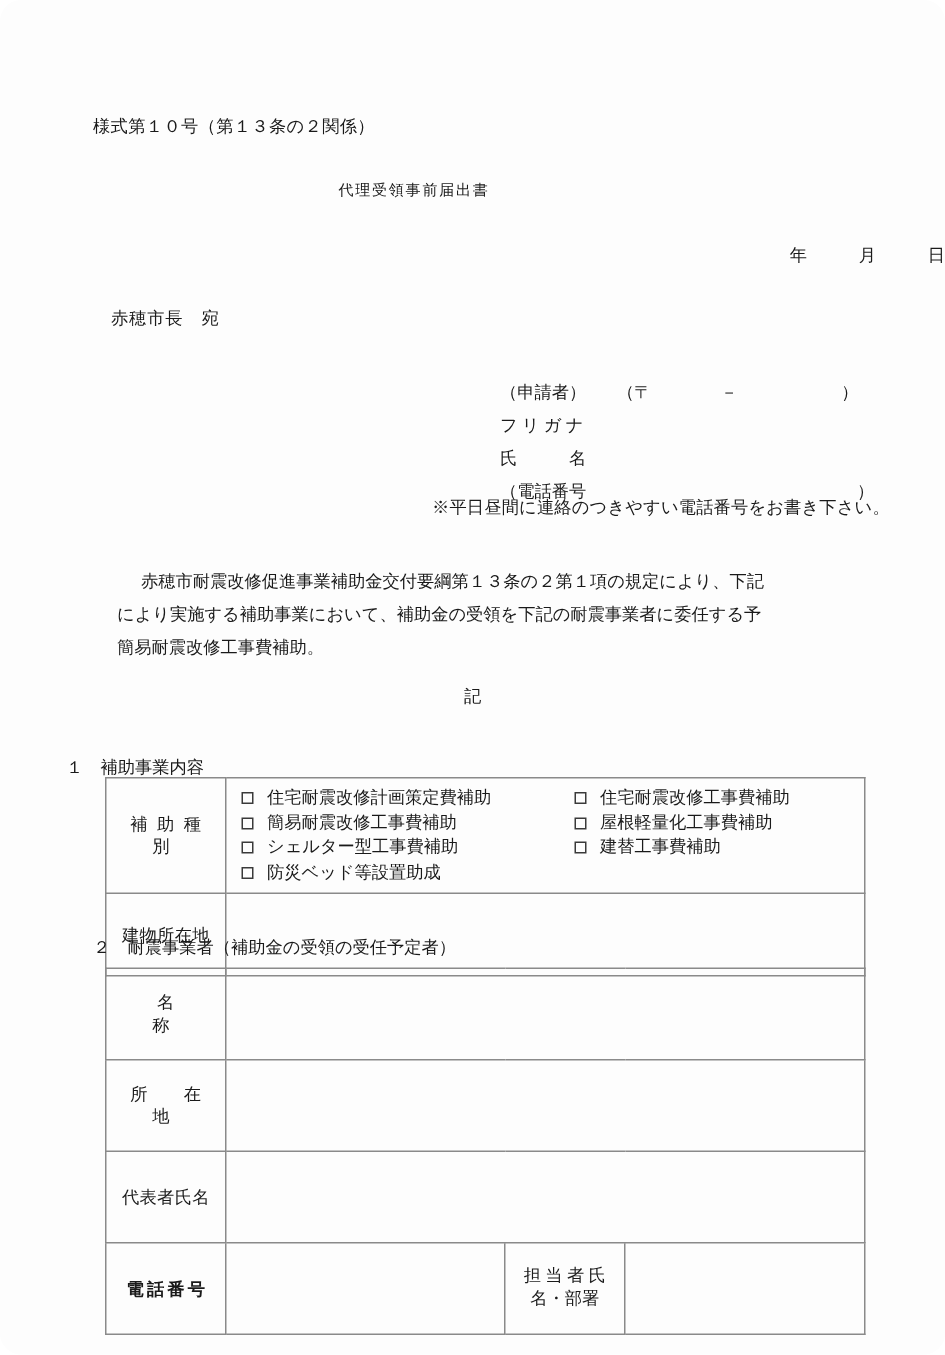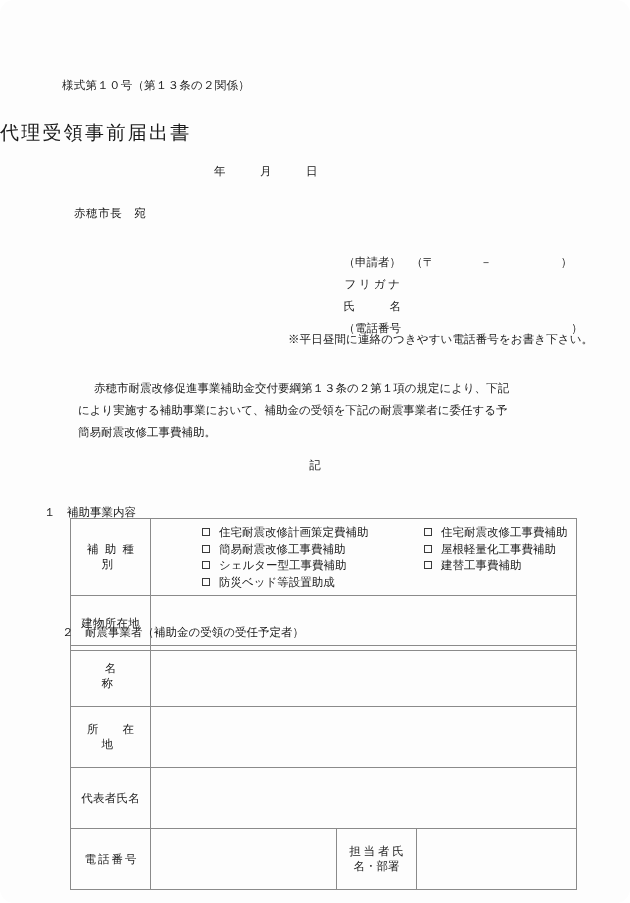--- a/index.html
+++ b/index.html
@@ -29,29 +29,29 @@
 
   
   .form-no {
     left: 62px; top: 80px;
     font-size: 11.5px;
     letter-spacing: 0.02em;
   }
   .doc-title {
     left: 0; top: 123px;
     width: 552px;
-    text-align: left;
-    font-size: 19px;
+    text-align: center;
+    font-size: 10px;
     letter-spacing: 0.12em;
     white-space: pre;
   }
   .date-line {
     left: 0; top: 166px;
     width: 630px;
-    text-align: left;
+    text-align: right;
     padding-left: 214px;
     box-sizing: border-box;
     font-size: 11.5px;
     white-space: pre;
   }
   .addressee {
     left: 74px; top: 208px;
     font-size: 11.5px;
     letter-spacing: 0.05em;
   }
@@ -64,21 +64,20 @@
     font-size: 11.5px;
   }
   .applicant .row {
     height: 22px;
     line-height: 22px;
     white-space: pre;
   }
   .applicant .lbl {
     display: inline-block;
     width: 78px;
-    text-align: center;
   }
   .note {
     left: 288px; top: 334px;
     font-size: 11.5px;
     letter-spacing: 0.01em;
   }
 
   
   .body-para {
     position: absolute;
@@ -124,20 +123,21 @@
     padding: 12px 4px !important;
   }
   .lblcell .spread {
     display: block;
     letter-spacing: 0.55em;
     text-indent: 0.55em;
   }
   .lblcell .spread.tight {
     letter-spacing: 0.18em;
     text-indent: 0.18em;
+    font-weight: bold;
   }
   .lblcell .spread.none {
     letter-spacing: 0.02em;
     text-indent: 0.02em;
   }
 
   
   #table-subsidy {
     left: 70px;
     top: 518px;
@@ -149,21 +149,21 @@
   .chk-row {
     display: flex;
     line-height: 16.5px;
     height: 16.5px;
   }
   .chk-col {
     display: flex;
     align-items: center;
     white-space: pre;
   }
-  .chk-col.c1 { width: 222px; margin-left: 41px; }
+  .chk-col.c1 { width: 222px; }
   .chk-box {
     display: inline-block;
     width: 8px;
     height: 8px;
     border: 1px solid #3a3a3a;
     margin-right: 9px;
     box-sizing: border-box;
     flex: 0 0 auto;
   }
 

